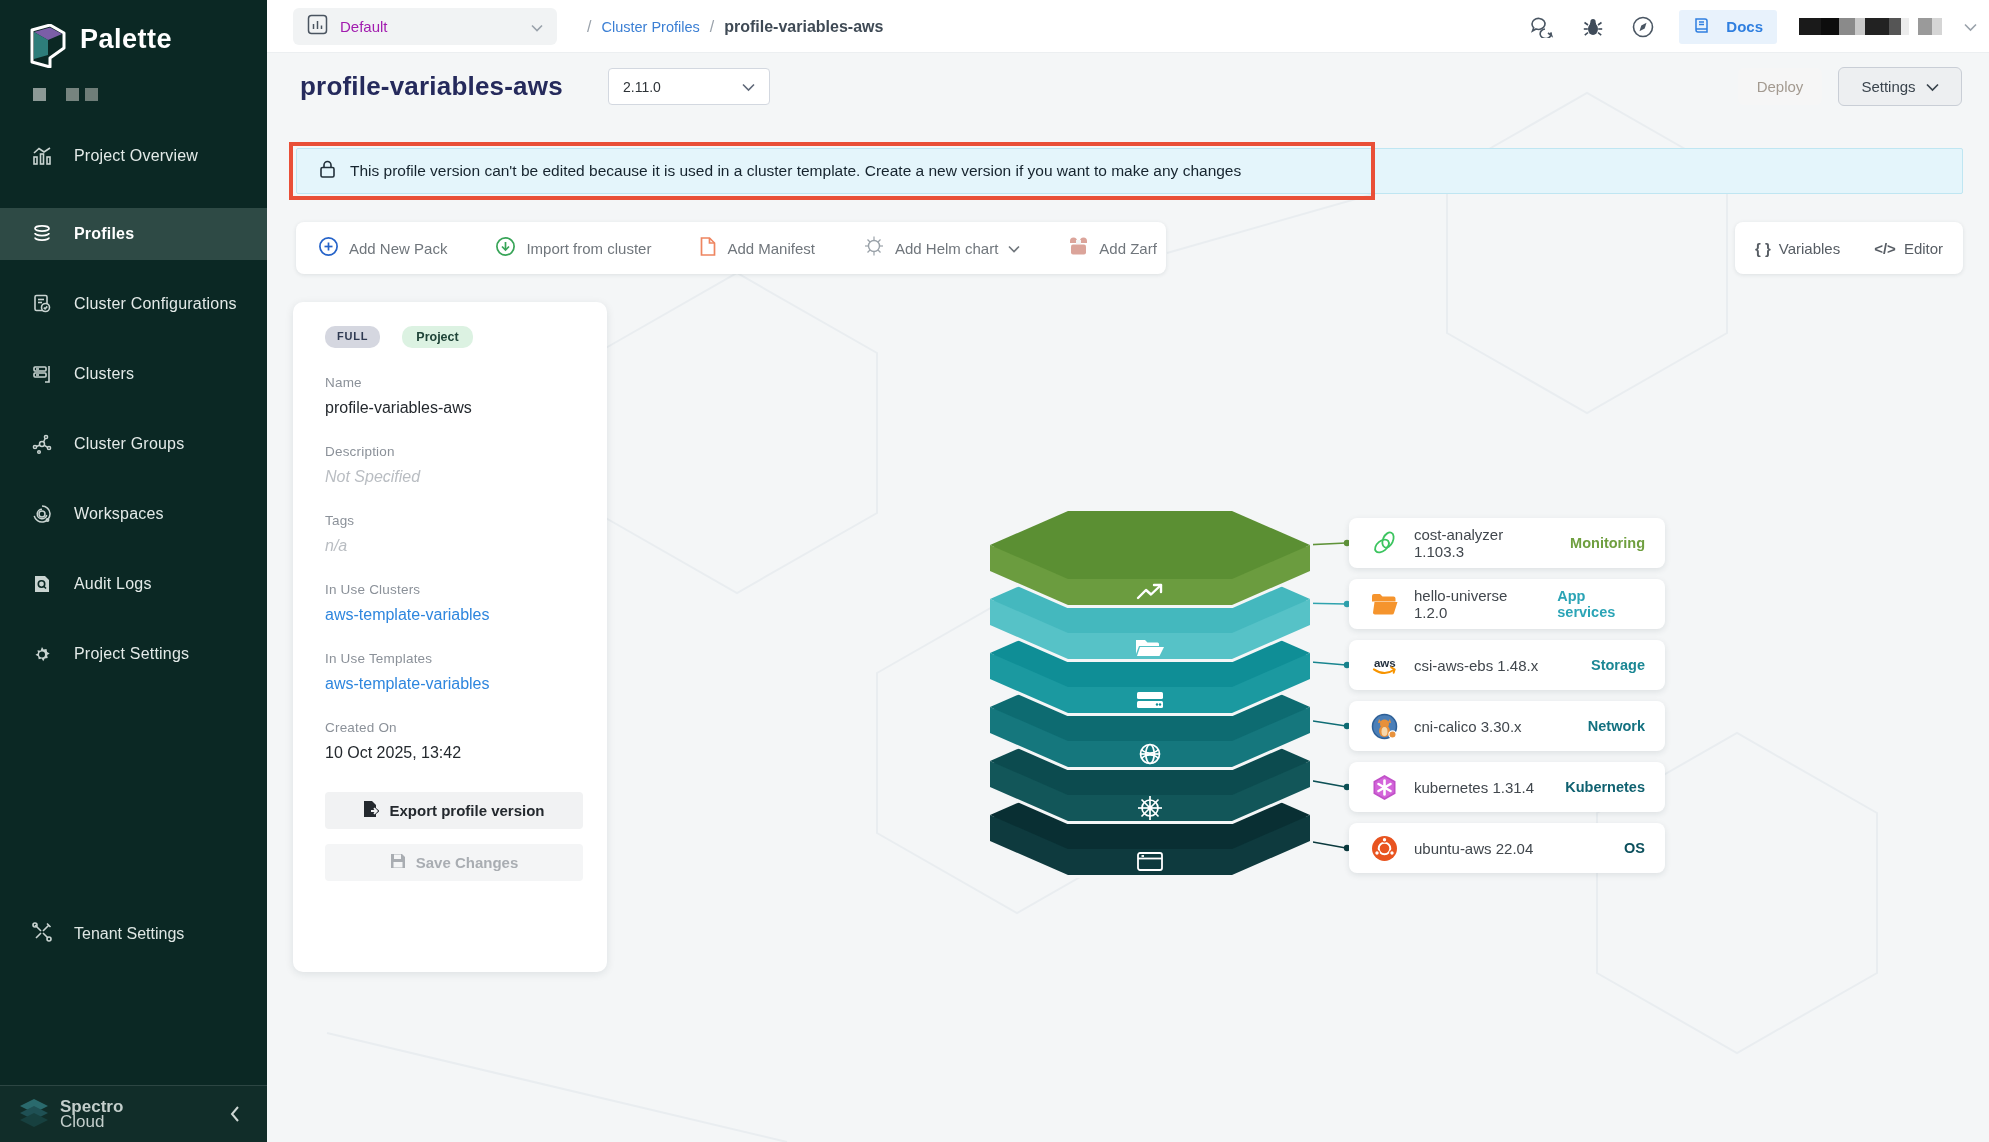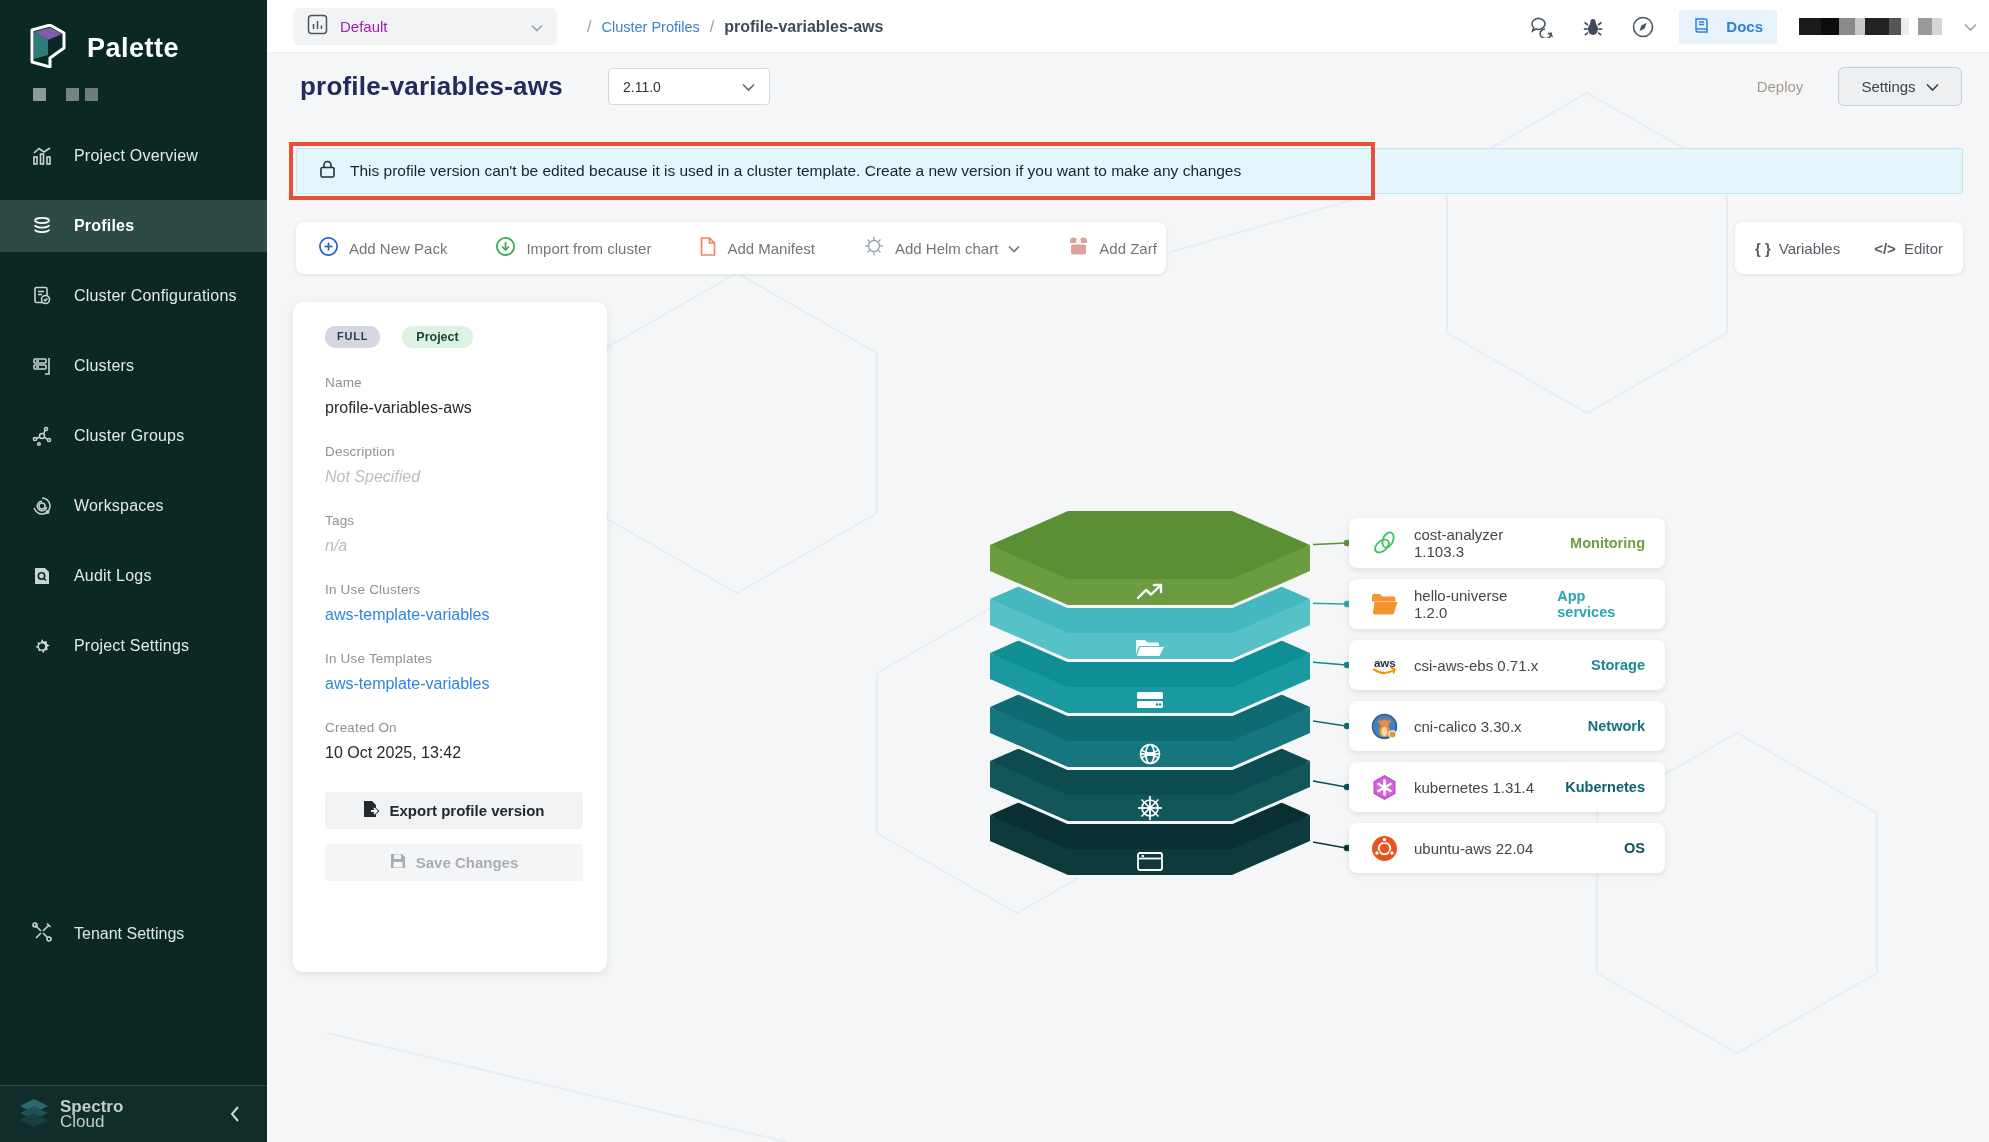--- a/index.html
+++ b/index.html
@@ -2,28 +2,28 @@
 <html><head>
 <meta charset="utf-8">
 <style>
   * { margin:0; padding:0; box-sizing:border-box; }
   html,body { width:1989px; height:1142px; }
   body { font-family:"Liberation Sans", sans-serif; background:#f4f6f7; overflow:hidden; }
   .app { position:relative; width:1989px; height:1142px; }
 
   
   .sidebar { position:absolute; left:0; top:0; width:267px; height:1142px; background:#0b2824; color:#dfe7e4; z-index:30; }
-  .logo-row { display:flex; align-items:center; gap:19px; padding:24px 0 0 28px; }
+  .logo-row { display:flex; gap:12px; padding:24px 0 0 28px; }
   .logo-text { color:#ffffff; font-size:27px; font-weight:600; letter-spacing:.5px; }
   .redact-squares { display:flex; gap:6px; padding:16px 0 0 33px; }
   .redact-squares .sq { width:13px; height:13px; }
   .sq1 { background:#8c9996; } .sq2 { background:#76847f; margin-left:14px; } .sq3 { background:#6e7d78; }
   .nav { position:absolute; top:130px; left:0; right:0; display:flex; flex-direction:column; gap:18px; }
   .nav-item { height:52px; display:flex; align-items:center; gap:20px; padding-left:30px; cursor:pointer; }
-  .nav-item.active { background:#2e4a45; }
+  .nav-item.active { background:#2e4a45;margin-top:8px; }
   .nav-item .nicon { width:24px; height:24px; flex:0 0 24px; display:flex; align-items:center; justify-content:center; }
   .nav-item .nlabel { font-size:16px; color:#e3eae8; letter-spacing:.2px; }
   .nav-item.active .nlabel { color:#ffffff; font-weight:600; }
   .tenant-item { position:absolute; top:908px; left:0; right:0; height:52px; display:flex; align-items:center; gap:20px; padding-left:30px; cursor:pointer; }
   .upgrade-box { position:absolute; top:962px; left:0; right:0; height:121px; background:#15312d; text-align:center; padding-top:14px; }
   .upgrade-box .uline { font-size:15px; font-weight:600; color:#cdd7d4; line-height:22px; }
   .upgrade-btn { margin-top:13px; display:inline-block; background:#5dc878; color:#0d2b27; font-size:15px; font-weight:600; border:none; border-radius:4px; padding:8px 24px; cursor:pointer; }
   .side-footer { position:absolute; top:1085px; left:0; right:0; height:57px; border-top:1px solid rgba(255,255,255,.12); background:#112d29; display:flex; align-items:center; padding:0 18px; }
   .sc-text { margin-left:10px; font-size:17px; line-height:15px; color:#c3cecb; }
   .sc-text .b1 { font-weight:700; }
@@ -602,21 +602,21 @@
     </div>
 
     <div class="pack-card" style="top:587px">
       <span class="picon">
         <svg width="28" height="22" viewBox="0 0 28 22">
           <text x="3" y="13" font-family="Liberation Sans, sans-serif" font-size="12" font-weight="bold" fill="#232f3e">aws</text>
           <path d="M3,15.5 q11,7.5 21,0.5" fill="none" stroke="#f79400" stroke-width="2" stroke-linecap="round"></path>
           <path d="M21,13.5 l3.5,2 -1,3.5" fill="none" stroke="#f79400" stroke-width="2" stroke-linecap="round"></path>
         </svg>
       </span>
-      <span class="pack-name">csi-aws-ebs 0.71.x</span>
+      <span class="pack-name">csi-aws-ebs 1.48.x</span>
       <span class="pack-tag" style="color: rgb(27, 135, 148);">Storage</span>
     </div>
 
     <div class="pack-card" style="top:648px">
       <span class="picon">
         <svg width="27" height="27" viewBox="0 0 27 27">
           <circle cx="13.5" cy="13.5" r="12" fill="#4b7fb8"></circle>
           <circle cx="13.5" cy="13.5" r="12" fill="none" stroke="#2d5f96" stroke-width="1.5"></circle>
           <polygon points="8,6 10.5,9.5 7,10" fill="#e8903a"></polygon>
           <polygon points="19,6 16.5,9.5 20,10" fill="#e8903a"></polygon>

